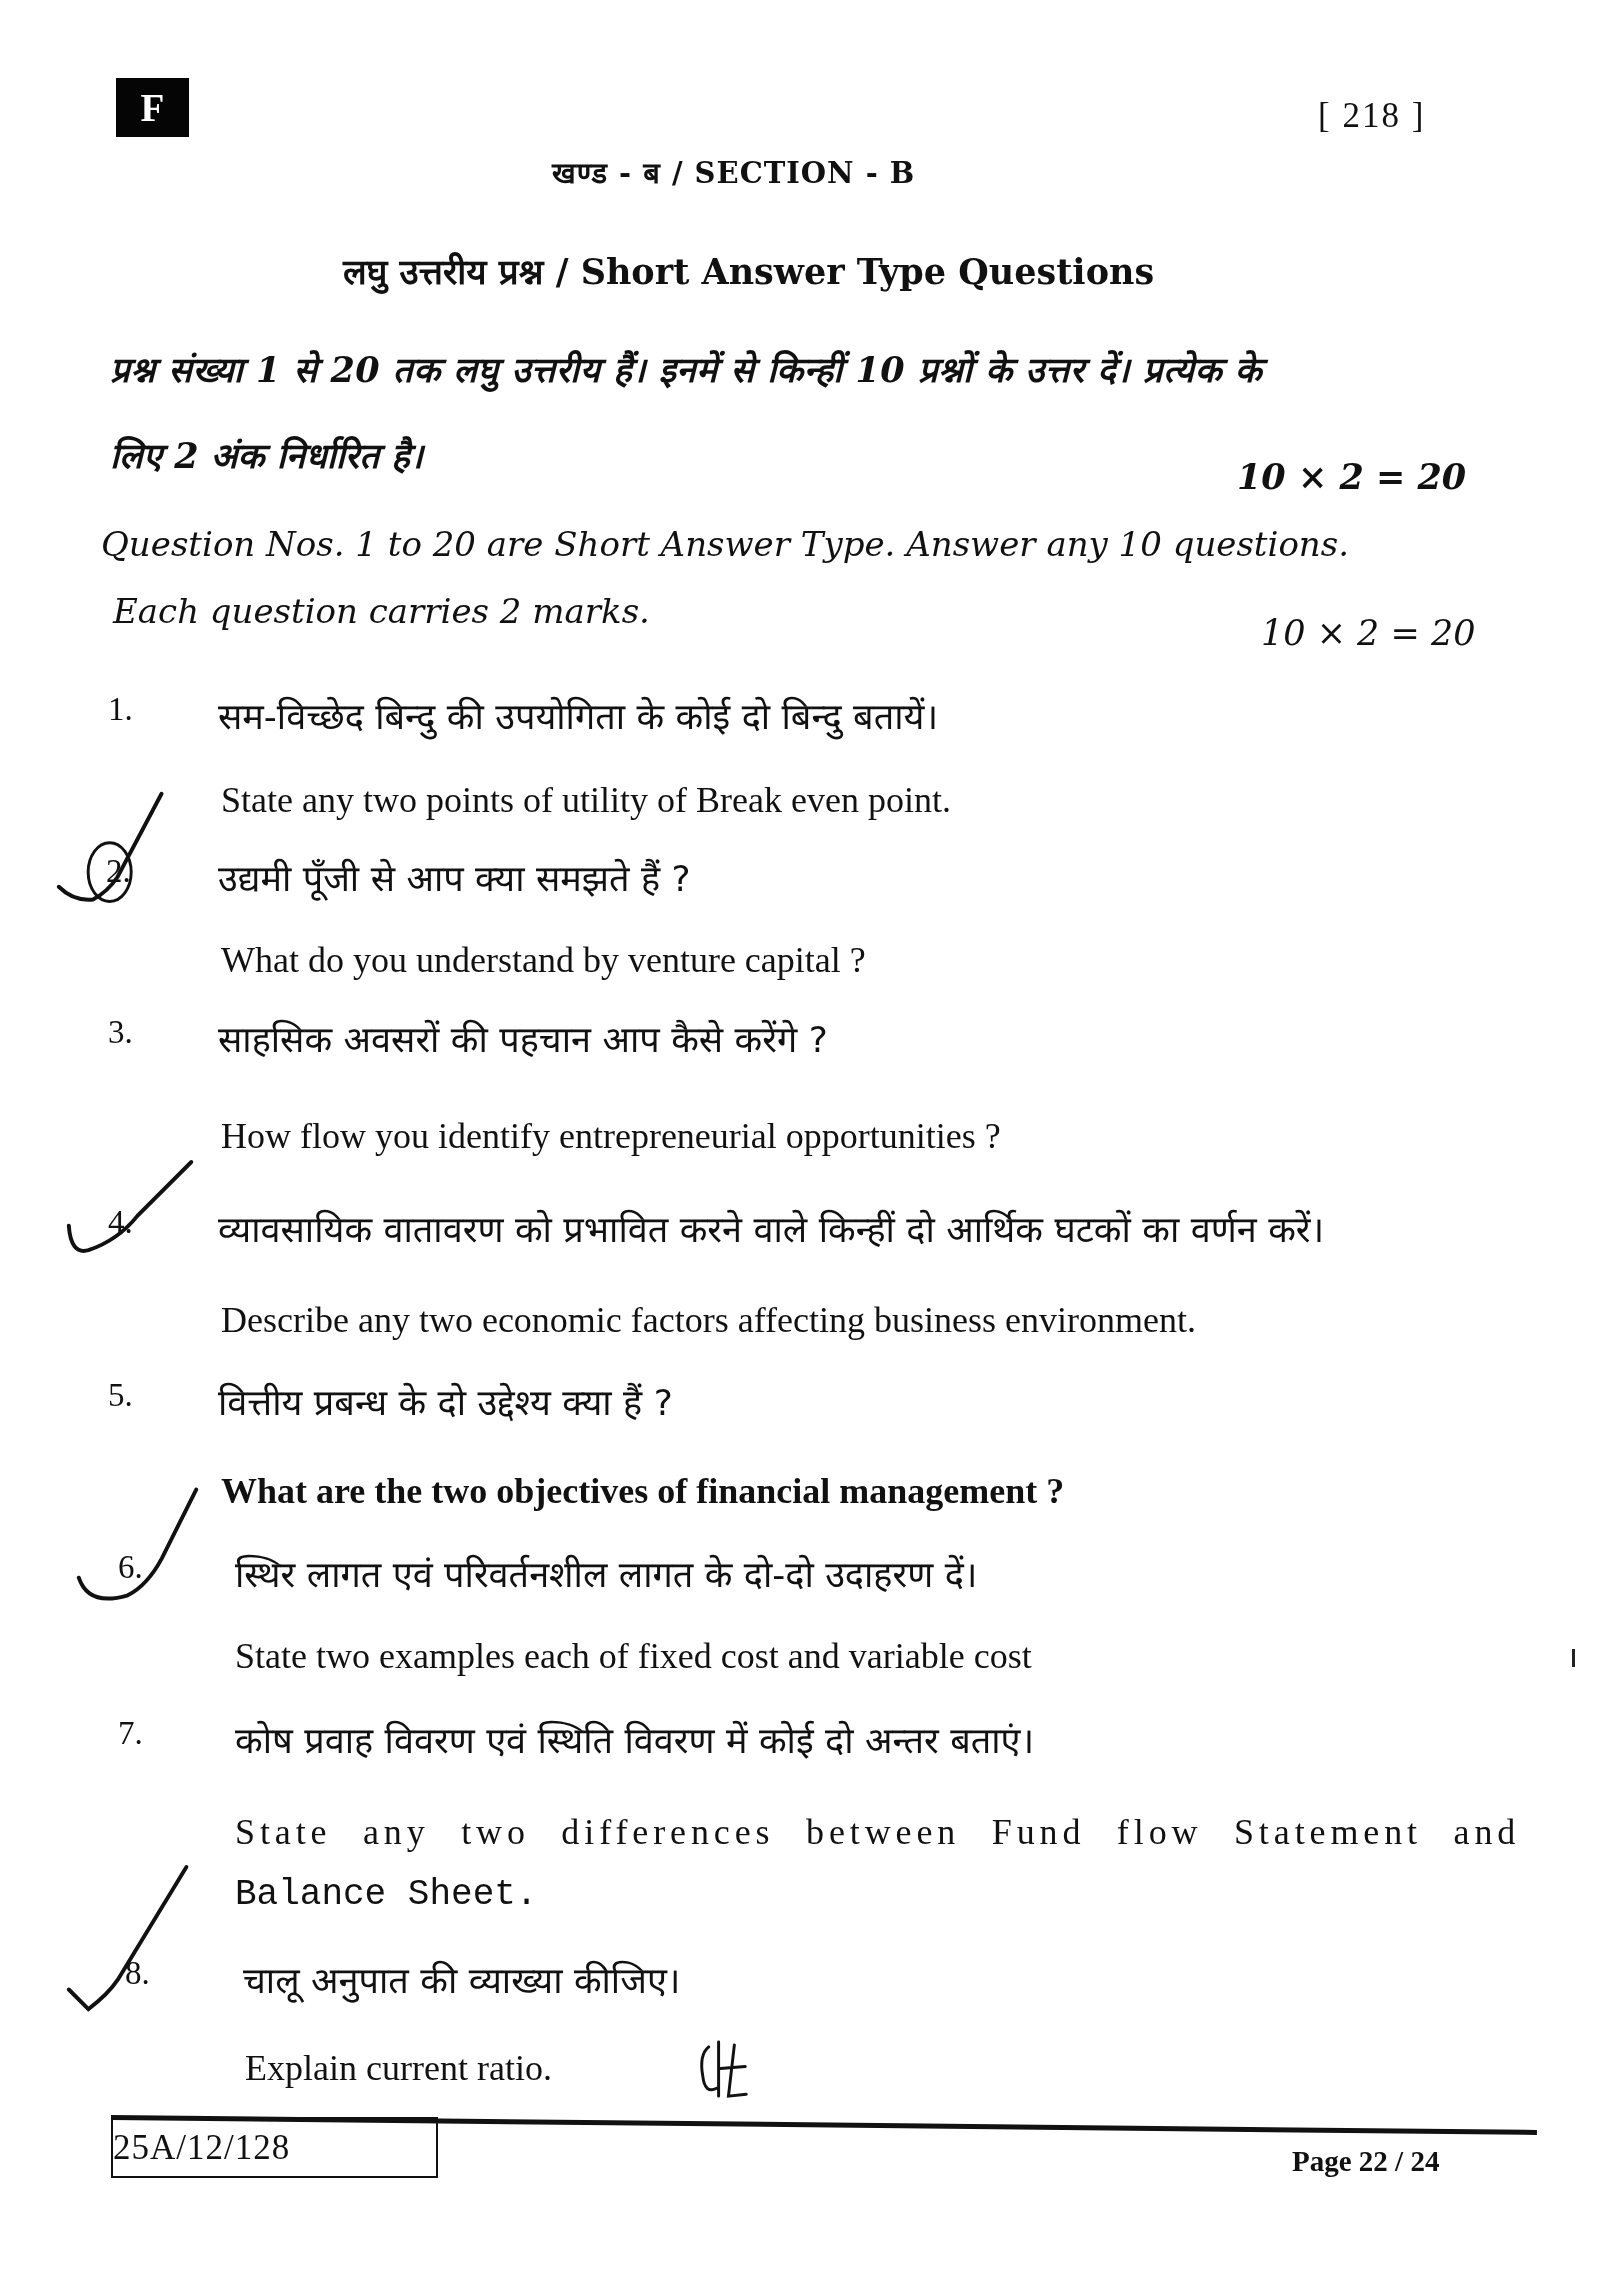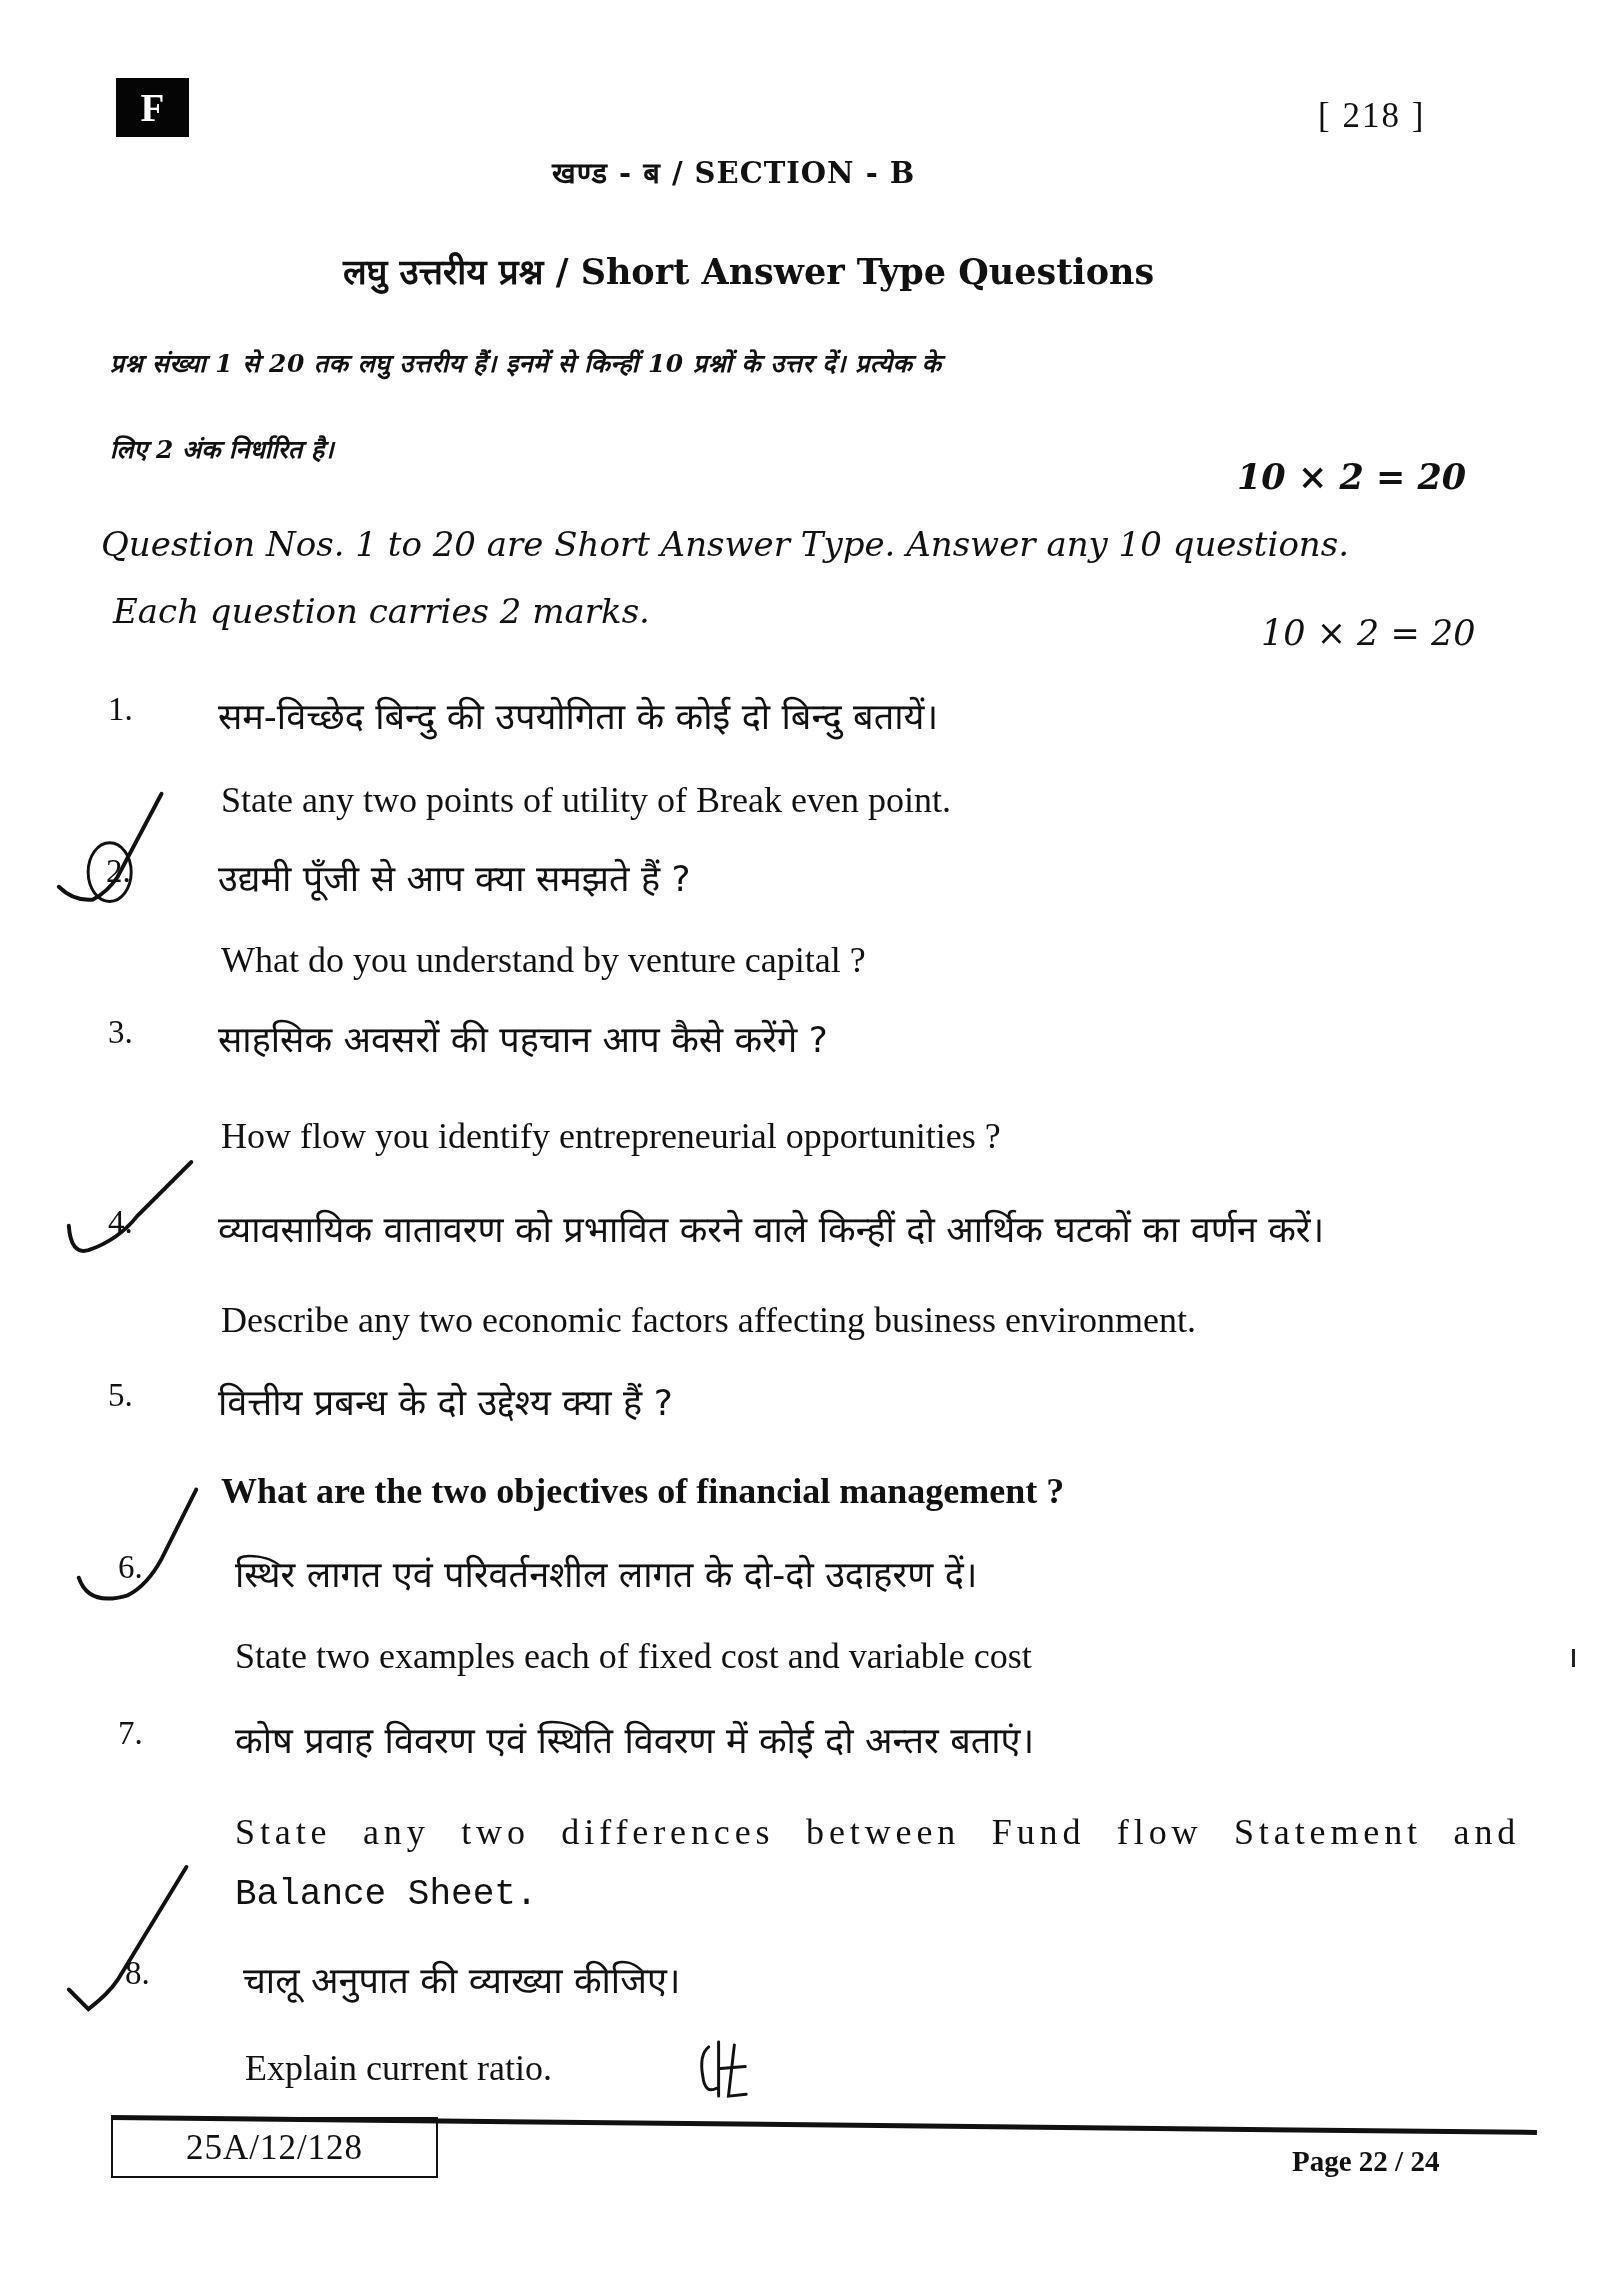--- a/index.html
+++ b/index.html
@@ -8,34 +8,34 @@
   .serif { font-family: "DejaVu Serif", "Liberation Serif", serif; }
   .lserif { font-family: "Liberation Serif", "DejaVu Serif", serif; }
   .sans { font-family: "DejaVu Sans", "Liberation Sans", sans-serif; }
 
   .set-box { left: 116px; top: 78px; width: 73px; height: 59px; background: #050505; color: #fff;
              display: flex; align-items: center; justify-content: center; font-size: 39px; font-weight: bold; }
   .page-code { left: 1318px; top: 96px; font-size: 35px; letter-spacing: 2px; }
   .section-title { left: 552px; top: 152px; font-size: 29px; font-weight: bold; letter-spacing: 1px; }
   .sub-title { left: 343px; top: 247px; font-size: 35px; font-weight: bold; }
 
-  .instr { font-size: 25px; font-weight: bold; font-style: italic; }
+  .instr { font-size: 35px; font-weight: bold; font-style: italic; }
   .instr-en { font-size: 35px; font-style: italic; }
   .marks { font-size: 35px; font-style: italic; }
   .marks.bold { font-weight: bold; }
 
   .qnum { left: 108px; font-size: 33px; }
   .qtext-hi { left: 218px; font-size: 36px; }
   .qtext-en { left: 221px; font-size: 36px; }
   .qtext-en.bold { font-weight: bold; }
 
   .tick { position: absolute; }
   .footer-line { position: absolute; left: 111px; top: 2115px; width: 1426px; height: 4.9px; background: #111; transform: rotate(0.6deg); transform-origin: left center; }
   .code-box { left: 111px; top: 2117px; width: 327px; height: 61px; border: 2.9px solid #111; box-sizing: border-box;
-              display: flex; align-items: center; justify-content: center; font-size: 35px; letter-spacing: 1px; }
+              display: flex; align-items: center; font-size: 35px; letter-spacing: 1px; }
   .page-num { left: 1292px; top: 2145px; font-size: 29px; font-weight: bold; }
   .stray { position: absolute; background: #222; }
 </style>
 </head>
 <body>
 
 <div class="abs set-box lserif">
   <span>F</span>
 </div>
 <div class="abs page-code lserif">[ 218 ]</div>

